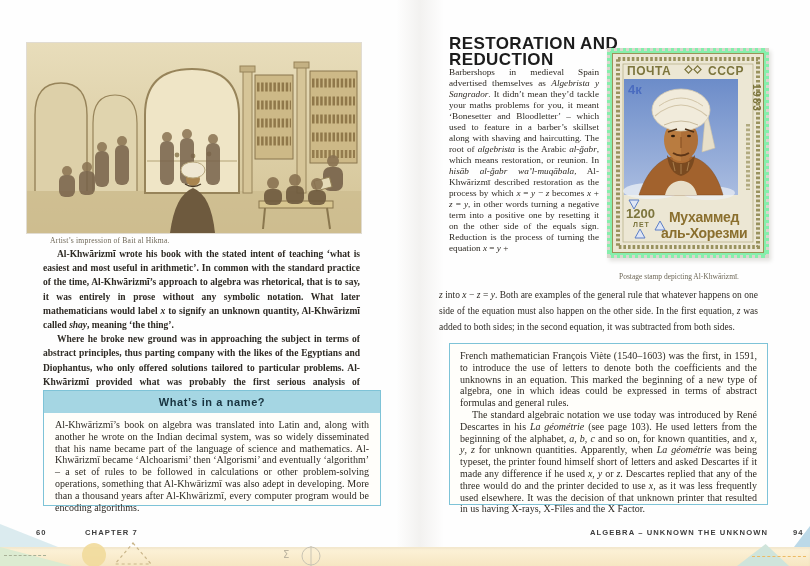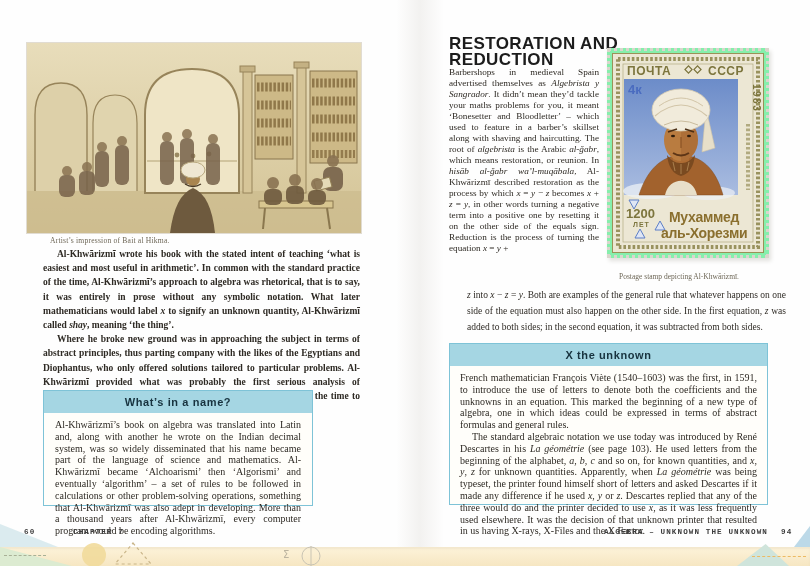--- a/index.html
+++ b/index.html
@@ -16,43 +16,43 @@
   .illu svg { display:block; }
   .illu-caption { position:absolute; left:50px; top:236px; font-size:7.6px; color:#6e6757; letter-spacing:.2px; }
   .body-left { position:absolute; left:43px; top:247px; width:317px; font-size:9.5px; line-height:14.2px; }
   .body-left p { text-indent:14px; text-align:justify;font-weight:bold; }
 
   .infobox { position:absolute; border:1px solid #7ec3d7; background:#fffefa; }
   .infobox .bar { background:#a5d6e3; height:22px; display:flex; align-items:center; justify-content:center;
     font-family:"Liberation Sans","DejaVu Sans",sans-serif; font-weight:bold; font-size:11px;
     color:#17323e; letter-spacing:.6px; }
   .infobox .content { text-align:justify; font-size:10px; line-height:11.8px; }
-  .box-left  { left:43px;  top:390px; width:270px; height:116px; }
+  .box-left  { left:43px;  top:390px; width:338px; height:116px; }
   .box-left .content { padding:6px 11px 0 11px; }
   .box-right { left:449px; top:343px; width:319px; height:162px; }
   .box-right .content { padding:6px 10px 0 10px; }
   .box-right .content p.indent { text-indent:12px; }
 
   
   .heading { position:absolute; left:449px; top:36px; width:200px;
     font-family:"Liberation Sans","DejaVu Sans",sans-serif; font-weight:bold;
     font-size:17px; line-height:15.5px; letter-spacing:.4px; color:#1c1c1c; }
   .column { position:absolute; left:449px; top:67px; width:150px;
     font-size:9.2px; line-height:11px; text-align:justify; }
-  .continuation { position:absolute; left:467px; top:288px; width:319px;
+  .continuation { position:absolute; left:439px; top:288px; width:319px;
     font-size:9.5px; line-height:15.8px; text-align:justify; }
 
   .stamp { position:absolute; left:607px; top:48px; width:162px; height:210px;
     background:#86efac; border:3px dotted #d9d6cc; box-shadow:2px 3px 4px rgba(60,50,30,.14); }
   .stamp svg { position:absolute; left:1px; top:1px; }
   .stamp-caption { position:absolute; left:607px; top:272px; font-size:7.5px; color:#6e6757;margin-left:12px; }
 
   
-  .footer { position:absolute; top:528px; font-family:Liberation Mono, monospace;
-    font-size:7.6px; font-weight:bold; letter-spacing:1.1px; color:#3d3d3d; }
+  .footer { position:absolute; top:528px; font-family:Liberation Sans, sans-serif;
+    font-size:7.6px; font-weight:bold; letter-spacing:1.1px; color:#3d3d3d;margin-left:12px; }
   .pn-left { left:24px; }  .chapter { left:73px; }
   .running { right:42px; } .pn-right { left:781px; }
 
   
   .edge-strip { position:absolute; left:0; top:547px; width:810px; height:19px;
     background:linear-gradient(#fdf3da, #f6e6c2); box-shadow:inset 0 2px 2px rgba(120,100,60,.08); }
   .shape { position:absolute; }
   .tri-blue-left  { left:0; top:524px; width:58px; height:23px; background:#d5e8ec; opacity:.85;
     clip-path:polygon(0 0, 0 100%, 100% 100%); }
   .tri-green-left { left:0; top:547px; width:72px; height:19px; background:#dcebd1;
@@ -228,21 +228,20 @@
         <text x="22" y="175" font-family="Liberation Sans, DejaVu Sans, sans-serif" font-weight="bold" font-size="7" fill="#7c753d" letter-spacing="1">ЛЕТ</text>
         <text x="58" y="170" font-family="Liberation Sans, DejaVu Sans, sans-serif" font-weight="bold" font-size="14" fill="#8a6f2e" letter-spacing="-.3">Мухаммед</text>
         <text x="50" y="186" font-family="Liberation Sans, DejaVu Sans, sans-serif" font-weight="bold" font-size="14" fill="#8a6f2e" letter-spacing="-.3">аль-Хорезми</text>
       </svg>
     </div>
     <div class="stamp-caption">Postage stamp depicting Al-Khwārizmī.</div>
 
     <div class="continuation"><i>z</i> into <i>x</i> − <i>z</i> = <i>y</i>. Both are examples of the general rule that whatever happens on one side of the equation must also happen on the other side. In the first equation, <i>z</i> was added to both sides; in the second equation, it was subtracted from both sides.</div>
 
     <div class="infobox box-right">
-      <div class="bar">X the unknown</div>
       <div class="content">
         <p>French mathematician François Viète (1540–1603) was the first, in 1591, to introduce the use of letters to denote both the coefficients and the unknowns in an equation. This marked the beginning of a new type of algebra, one in which ideas could be expressed in terms of abstract formulas and general rules.</p>
         <p class="indent">The standard algebraic notation we use today was introduced by René Descartes in his <i>La géométrie</i> (see page 103). He used letters from the beginning of the alphabet, <i>a</i>, <i>b</i>, <i>c</i> and so on, for known quantities, and <i>x</i>, <i>y</i>, <i>z</i> for unknown quantities. Apparently, when <i>La géométrie</i> was being typeset, the printer found himself short of letters and asked Descartes if it made any difference if he used <i>x</i>, <i>y</i> or <i>z</i>. Descartes replied that any of the three would do and the printer decided to use <i>x</i>, as it was less frequently used elsewhere. It was the decision of that unknown printer that resulted in us having X-rays, X-Files and the X Factor.</p>
       </div>
     </div>
 
     <div class="footer running">ALGEBRA – UNKNOWN THE UNKNOWN</div>
     <div class="footer pn-right">94</div>
   </div>
 

